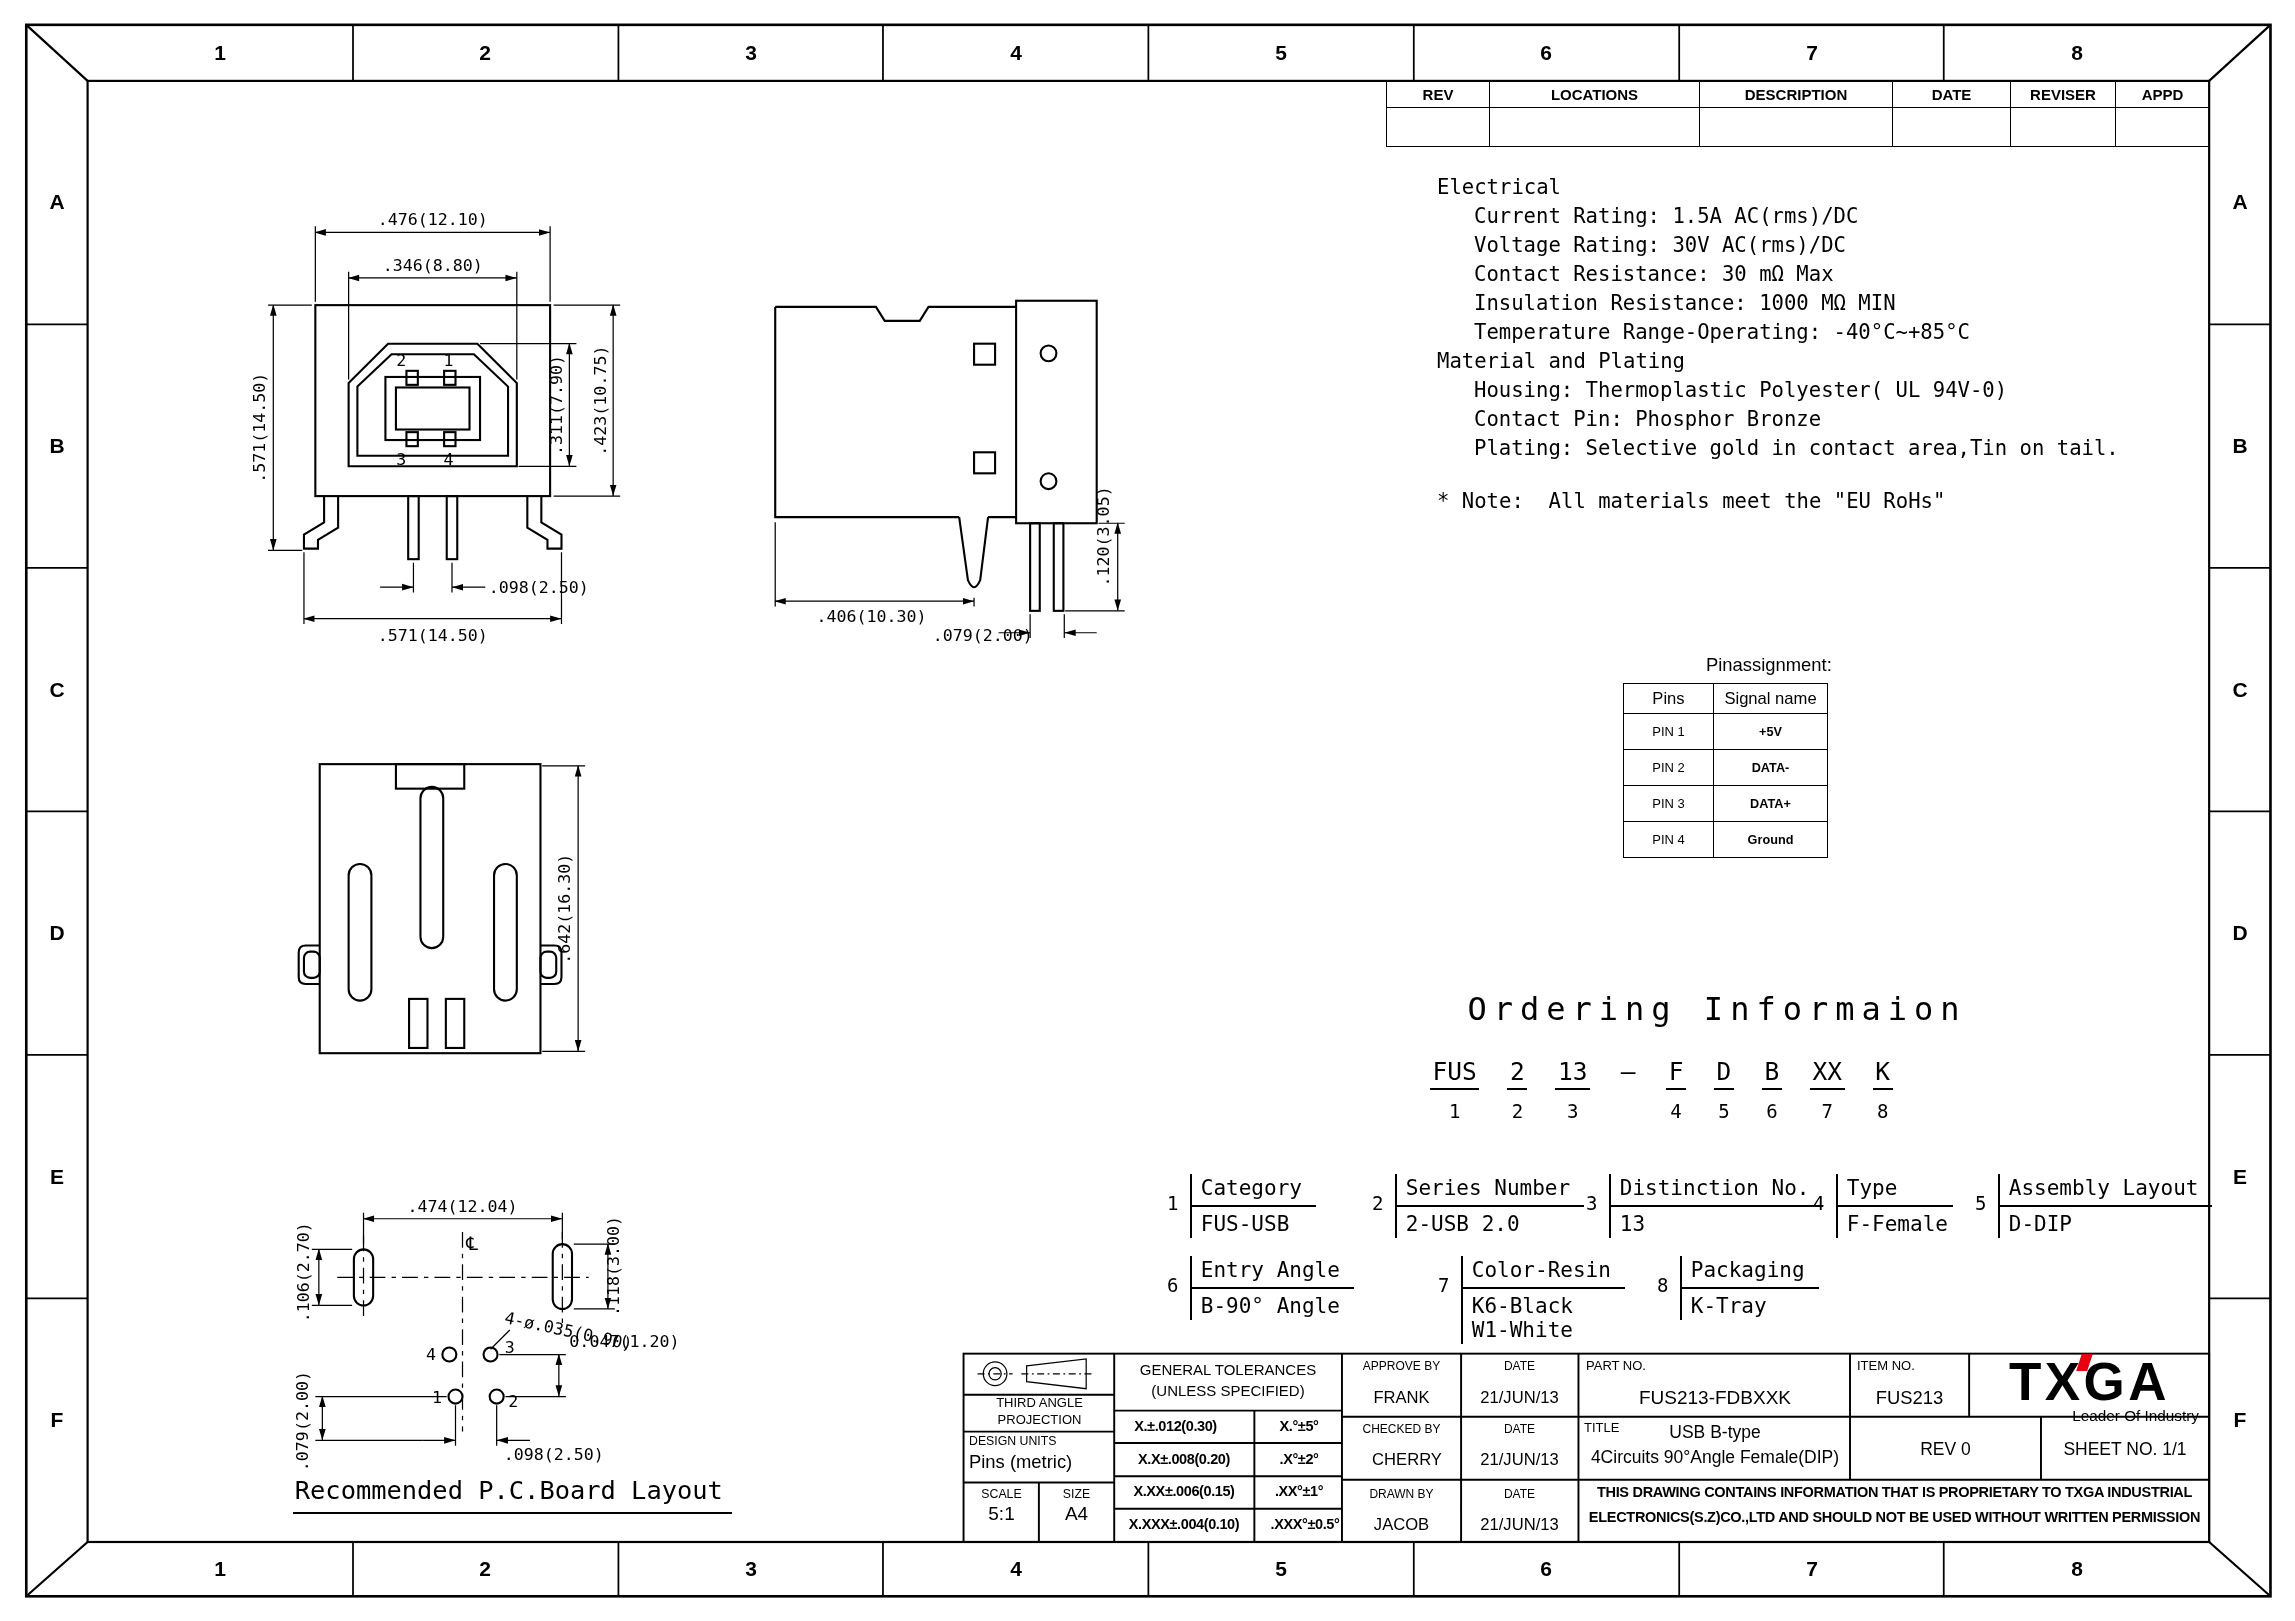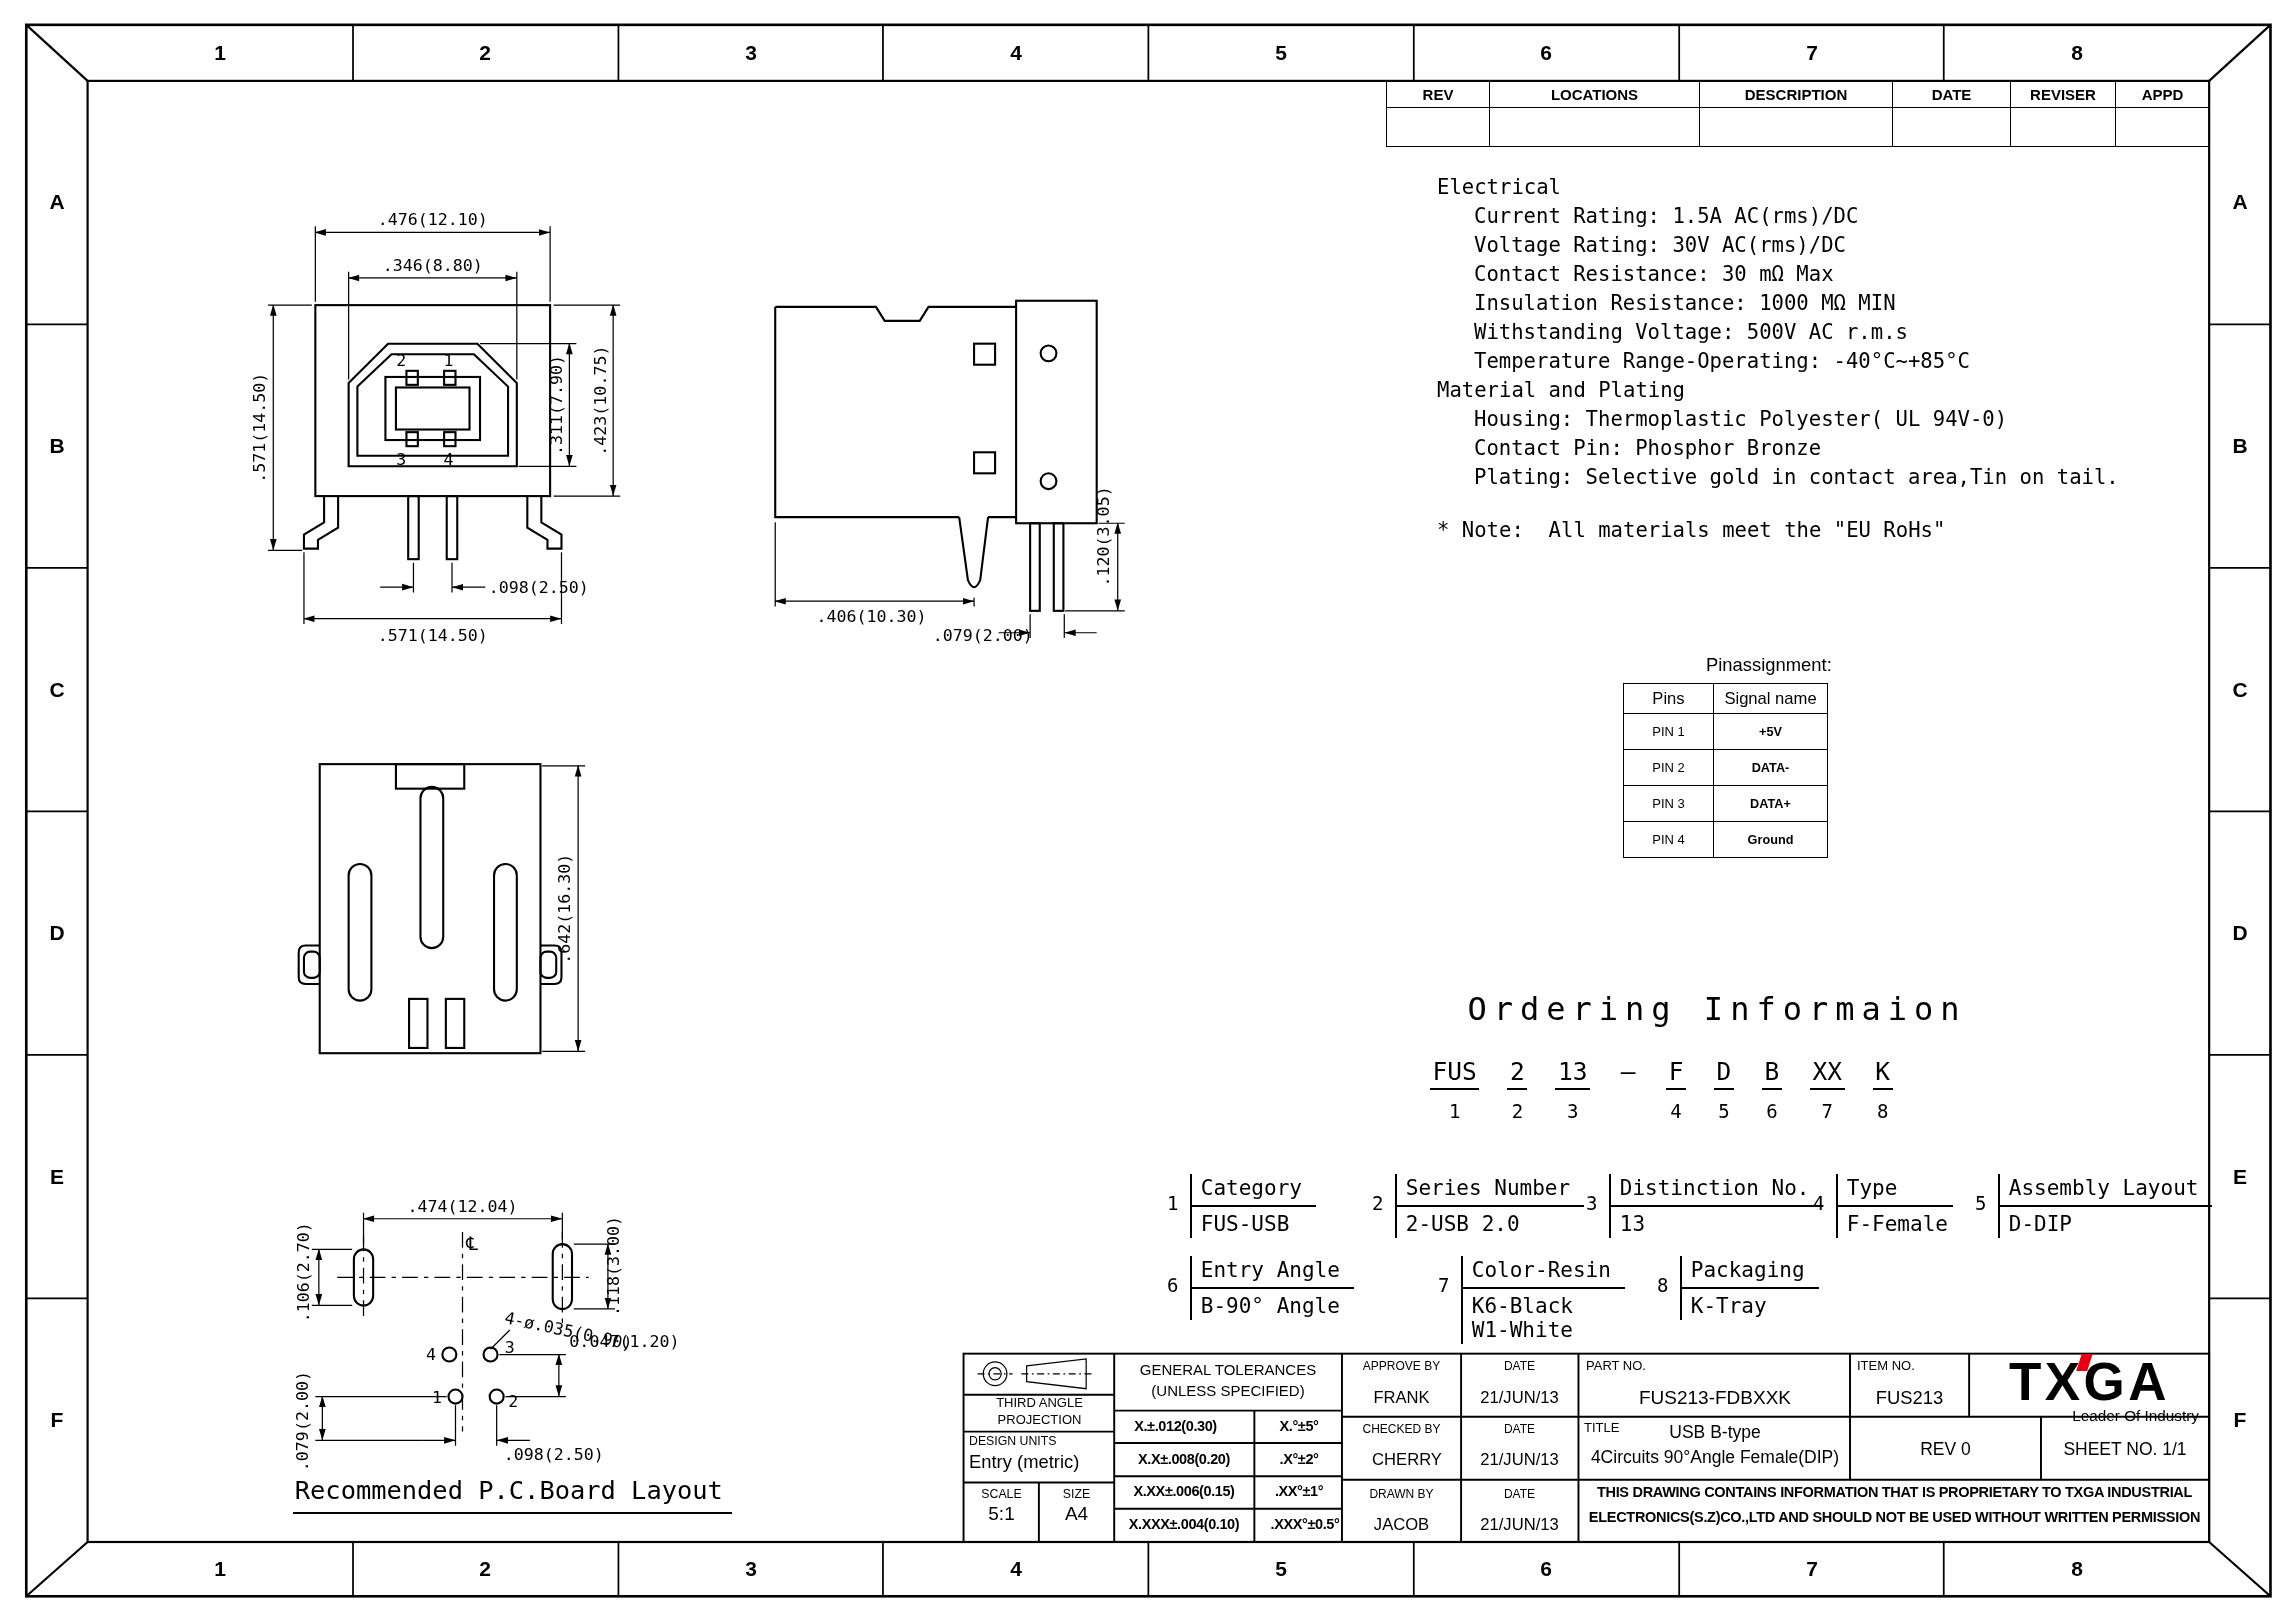--- a/index.html
+++ b/index.html
@@ -274,21 +274,20 @@
     </tr>
   </tbody>
     </table>
 
   <div class="spec">
     <div>Electrical</div>
     <div class="ind">Current Rating: 1.5A AC(rms)/DC</div>
     <div class="ind">Voltage Rating: 30V AC(rms)/DC</div>
     <div class="ind">Contact Resistance: 30 mΩ Max</div>
     <div class="ind">Insulation Resistance: 1000 MΩ MIN</div>
-    <div class="ind">Withstanding Voltage: 500V AC r.m.s</div>
     <div class="ind">Temperature Range-Operating: -40°C~+85°C</div>
     <div>Material and Plating</div>
     <div class="ind">Housing: Thermoplastic Polyester( UL 94V-0)</div>
     <div class="ind">Contact Pin: Phosphor Bronze</div>
     <div class="ind">Plating: Selective gold in contact area,Tin on tail.</div>
     <div class="note">* Note:  All materials meet the "EU RoHs"</div>
   </div>
 
   <div class="pin-title">Pinassignment:</div>
   <table class="pintbl">
@@ -387,21 +386,21 @@
   </div>
   <div class="ord-item" style="left:1680px;top:1256px">
     <span class="ord-num">8</span>
     <span class="ord-box"><span class="ord-label" style="display:block">Packaging</span><span class="ord-val" style="display:block">K-Tray</span></span>
   </div>
 
   <div class="pcb-caption">Recommended P.C.Board Layout</div>
 
   <div class="tb c" style="left:987px;top:1395px;width:105px;font-size:13px;line-height:16.6px">THIRD ANGLE PROJECTION</div>
   <div class="tb" style="left:969px;top:1434px;font-size:12.3px">DESIGN UNITS</div>
-  <div class="tb" style="left:969px;top:1451px;font-size:18.4px">Entry (metric)</div>
+  <div class="tb" style="left:969px;top:1451px;font-size:18.4px">Pins (metric)</div>
   <div class="tb c" style="left:964px;top:1487px;width:75px;font-size:12.3px">SCALE</div>
   <div class="tb c" style="left:964px;top:1503px;width:75px;font-size:19px">5:1</div>
   <div class="tb c" style="left:1039px;top:1487px;width:75px;font-size:12.3px">SIZE</div>
   <div class="tb c" style="left:1039px;top:1503px;width:75px;font-size:19px">A4</div>
 
   <div class="tb c" style="left:1114px;top:1361px;width:228px;font-size:15px">GENERAL TOLERANCES</div>
   <div class="tb c" style="left:1114px;top:1382px;width:228px;font-size:15px">(UNLESS SPECIFIED)</div>
   <div class="tb c b" style="left:1114px;top:1418px;width:123px;font-size:14.5px;letter-spacing:-0.4px">X.±.012(0.30)</div>
   <div class="tb c b" style="left:1255px;top:1418px;width:88px;font-size:14.5px;letter-spacing:-0.4px">X.°±5°</div>
   <div class="tb c b" style="left:1114px;top:1451px;width:140px;font-size:14.5px;letter-spacing:-0.4px">X.X±.008(0.20)</div>

